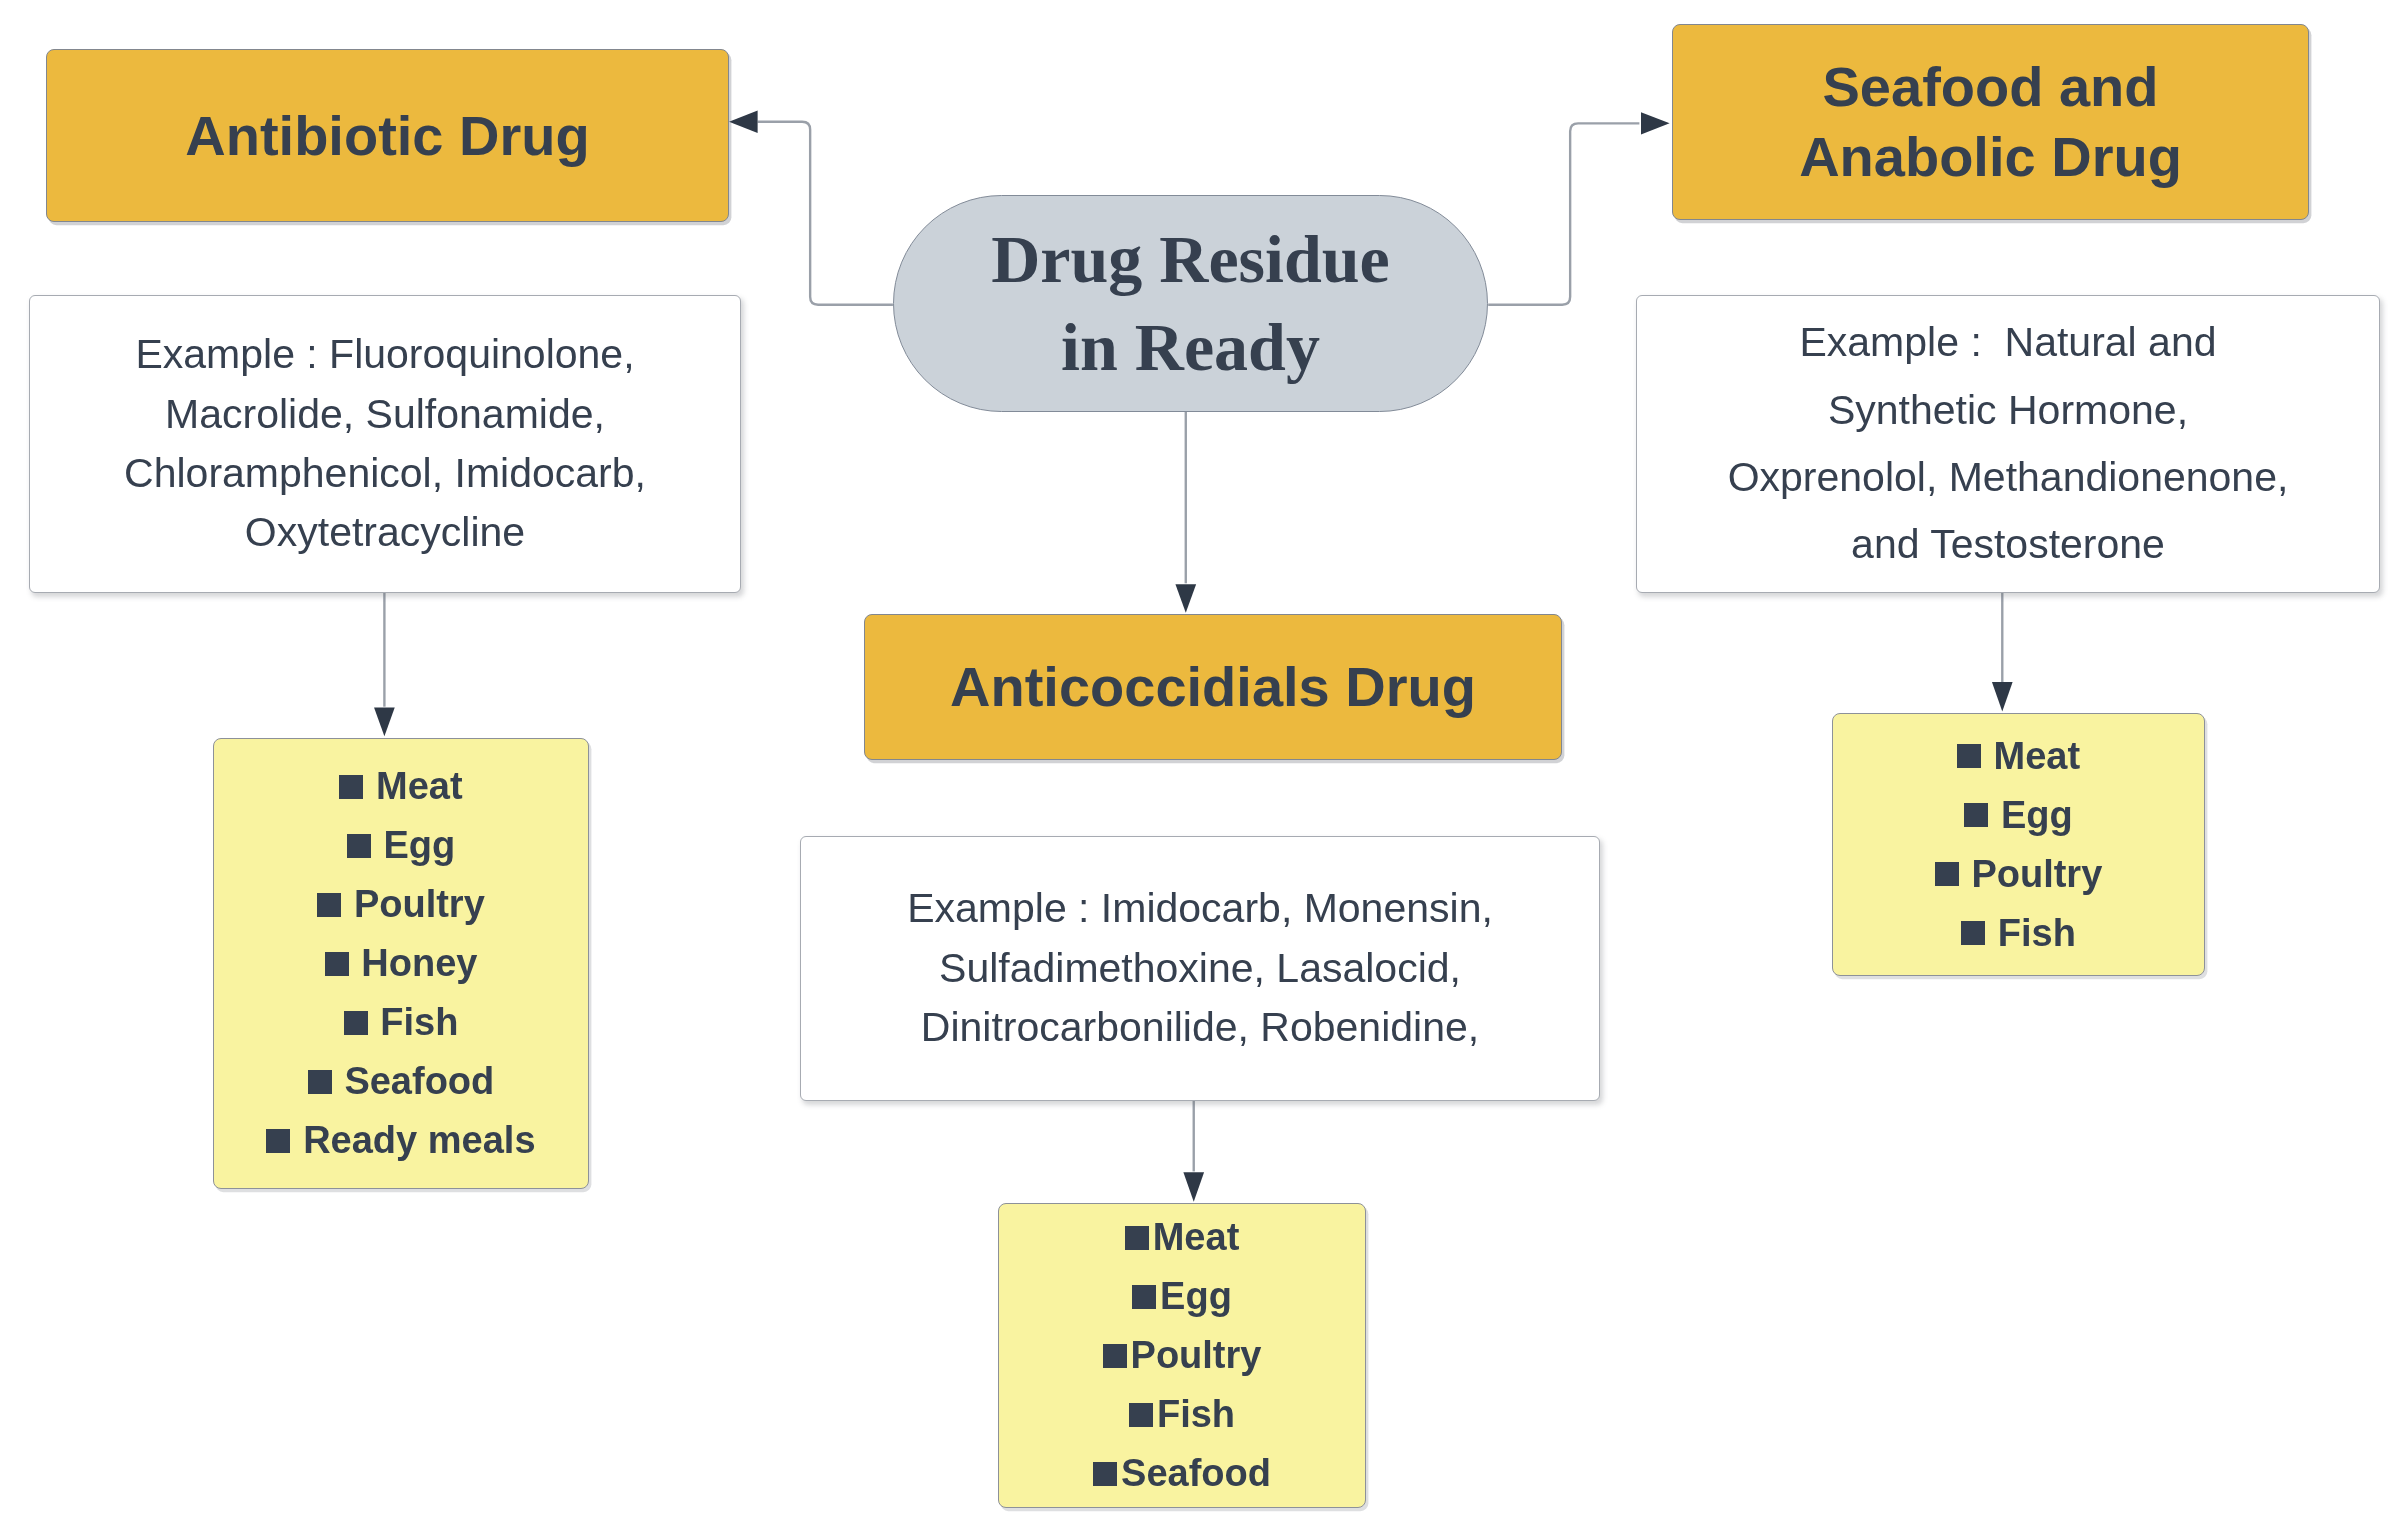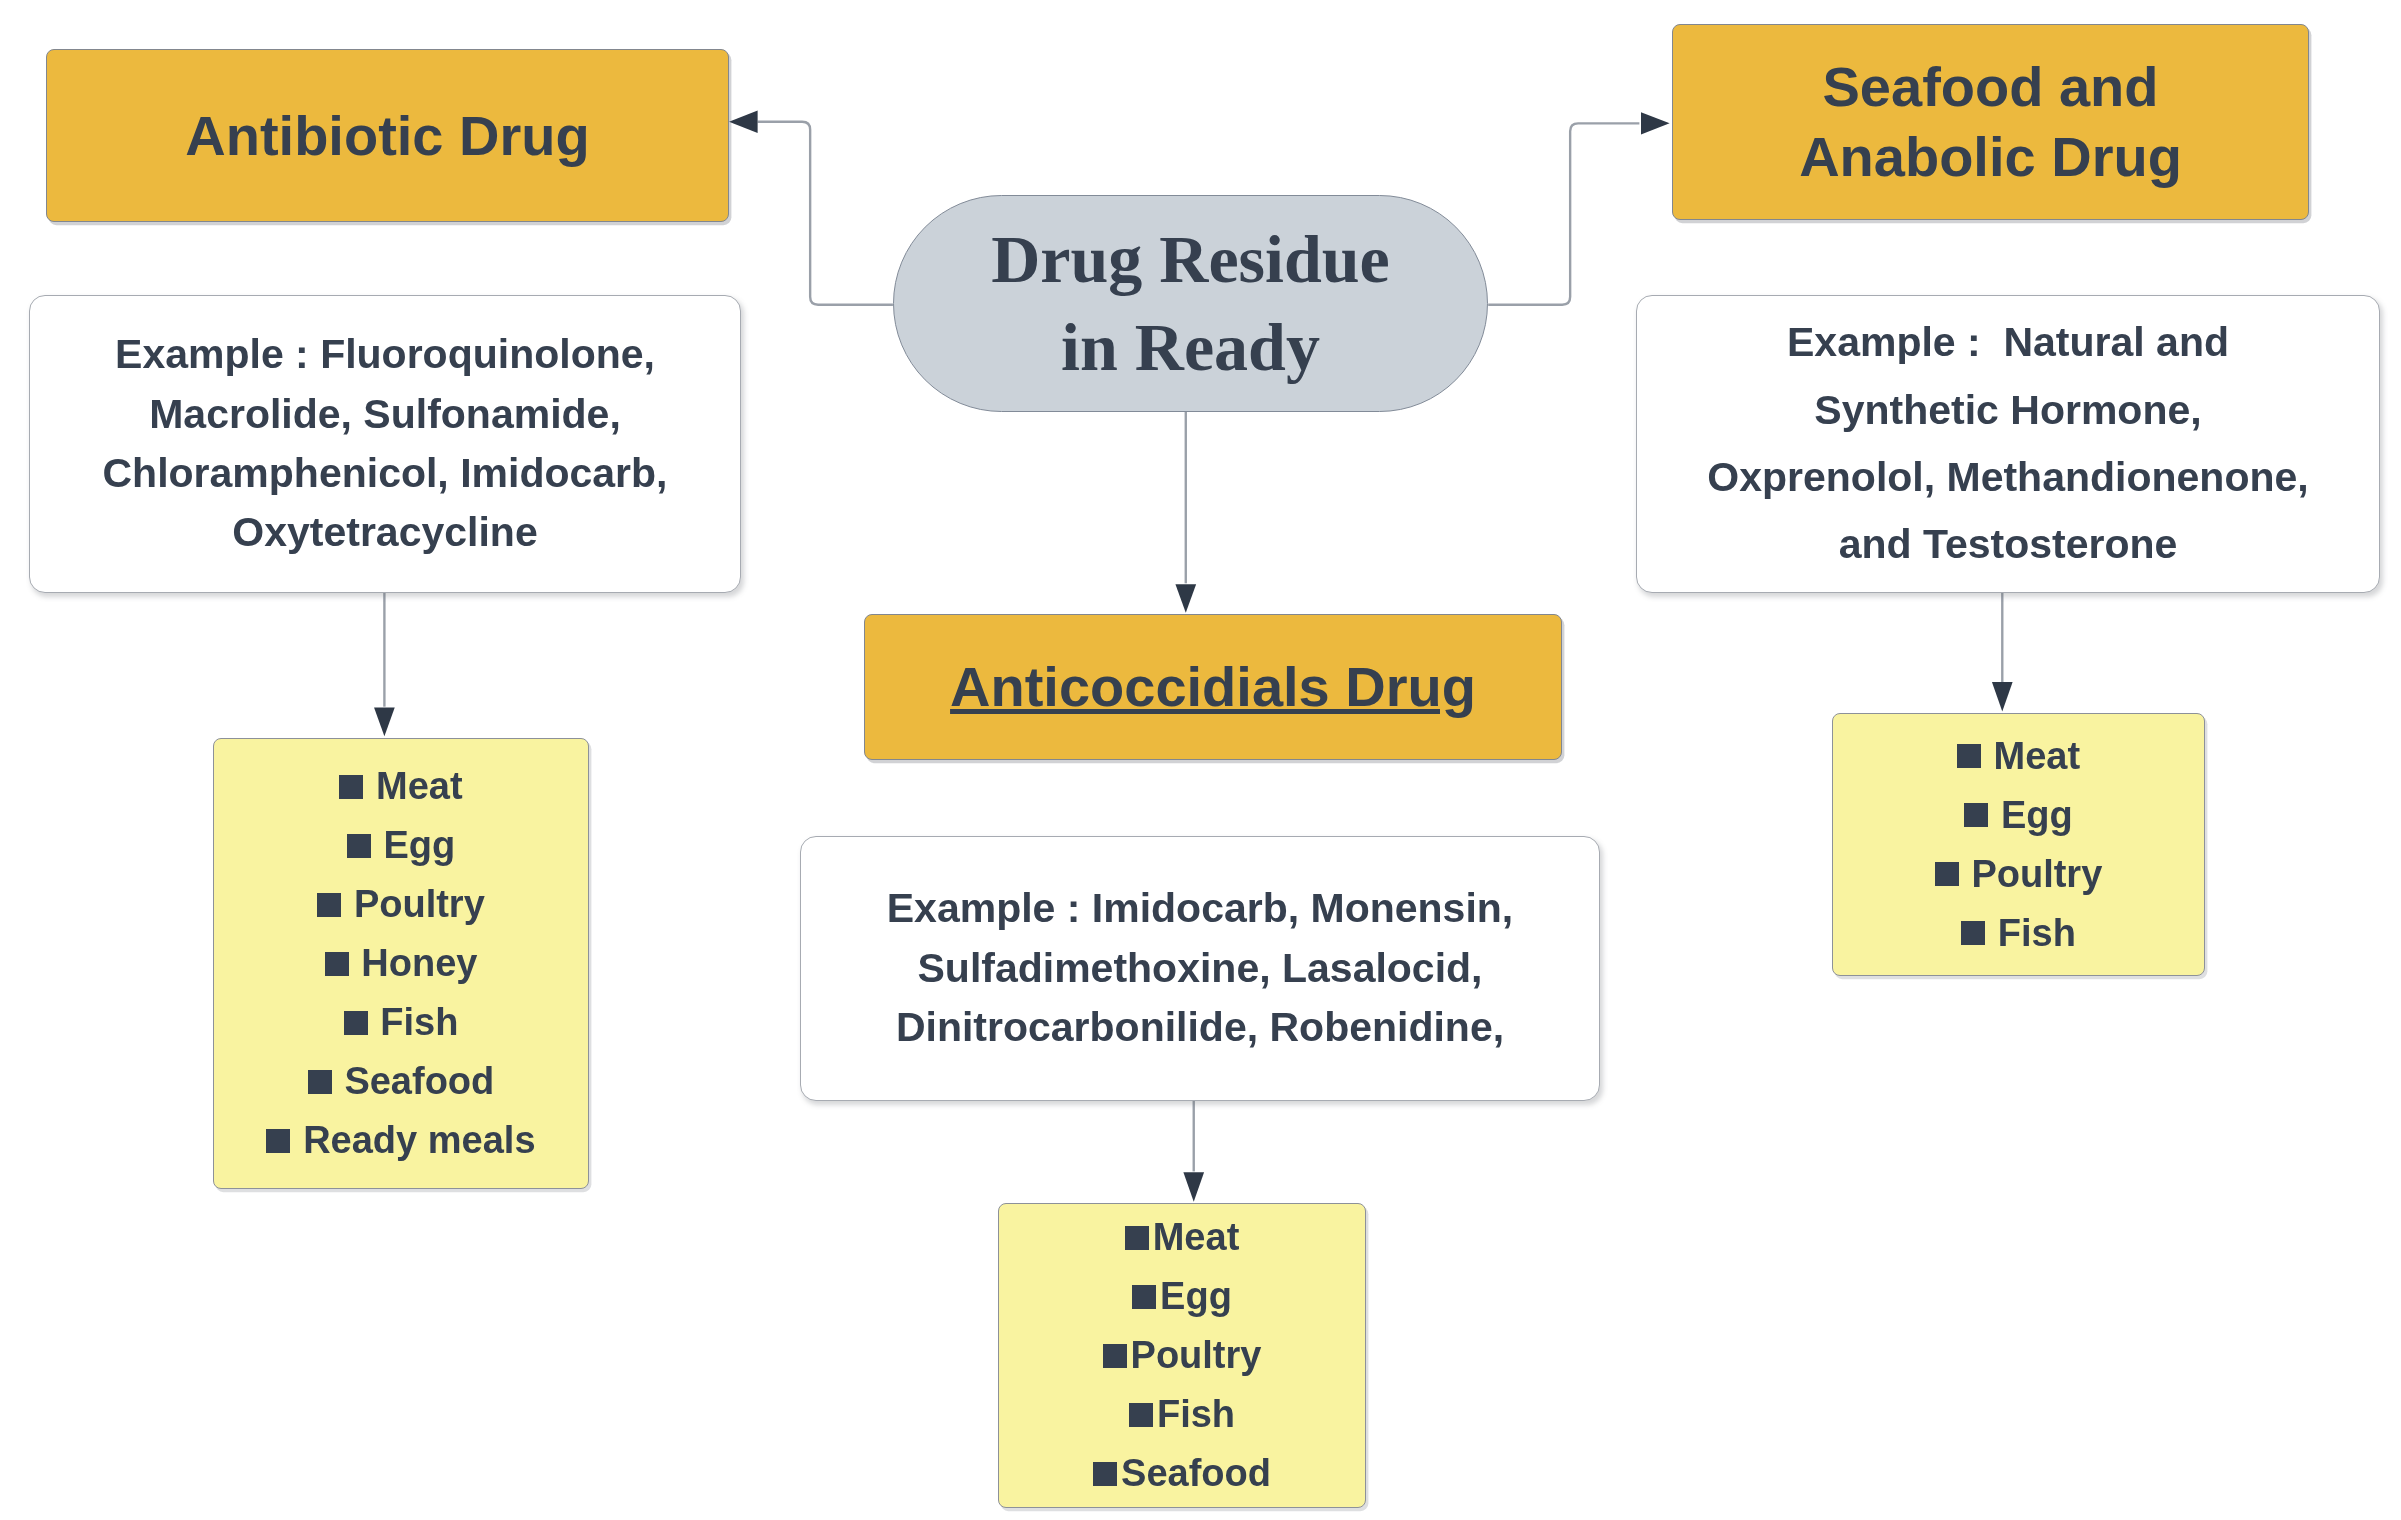--- a/index.html
+++ b/index.html
@@ -14,23 +14,23 @@
     background:#ECB93E;border:1.6px solid #82878F;border-radius:8px;
     box-shadow:2.4px 3.2px 0 rgba(90,95,105,0.28);
     font-weight:bold;font-size:56px;line-height:1.25;color:#36404F;
   }
   .root-node{
     background:#CBD2D9;border:1.6px solid #828B98;border-radius:111px;
     font-family:"Liberation Serif","DejaVu Serif",serif;
     font-weight:bold;font-size:68px;line-height:1.28;color:#36404F;
   }
   .example-box{
-    background:#ffffff;border:1.6px solid #A7ABB2;border-radius:16px;
+    background:#ffffff;border:1.6px solid #A7ABB2;border-radius:6px;
     box-shadow:2.4px 3.2px 4.8px rgba(90,95,105,0.25);
-    font-weight:bold;font-size:41px;line-height:1.45;color:#36404F;
+    font-weight:normal;font-size:41px;line-height:1.45;color:#36404F;
     white-space:pre-wrap;
   }
   .foods-box{
     background:#F9F3A0;border:1.6px solid #8D9199;border-radius:8px;
     box-shadow:2.4px 3.2px 0 rgba(90,95,105,0.2);
     font-weight:bold;font-size:38px;color:#36404F;
   }
   .food-row{display:flex;align-items:center;justify-content:center;height:59px;}
   .bullet{width:24px;height:24px;background:#36404F;margin-right:12.7px;flex:none;}
   .tight .bullet{margin-right:4px;}
@@ -100,21 +100,21 @@
     <div class="food-row">
       <span class="bullet"></span>
       <span>Seafood</span>
     </div>
     <div class="food-row">
       <span class="bullet"></span>
       <span>Ready meals</span>
     </div>
   </div>
 
-  <div class="box title-box" style="left:864px;top:614px;width:698px;height:146px;text-decoration:underline;">
+  <div class="box title-box" style="left:864px;top:614px;width:698px;height:146px;">
     <span class="line">Anticoccidials Drug</span>
   </div>
 
   <div class="box example-box" style="left:800px;top:836px;width:800px;height:265px;">
     <span class="line">Example : Imidocarb, Monensin,</span>
     <span class="line">Sulfadimethoxine, Lasalocid,</span>
     <span class="line">Dinitrocarbonilide, Robenidine,</span>
   </div>
 
   <div class="box foods-box tight" style="left:998px;top:1203px;width:368px;height:305px;">

